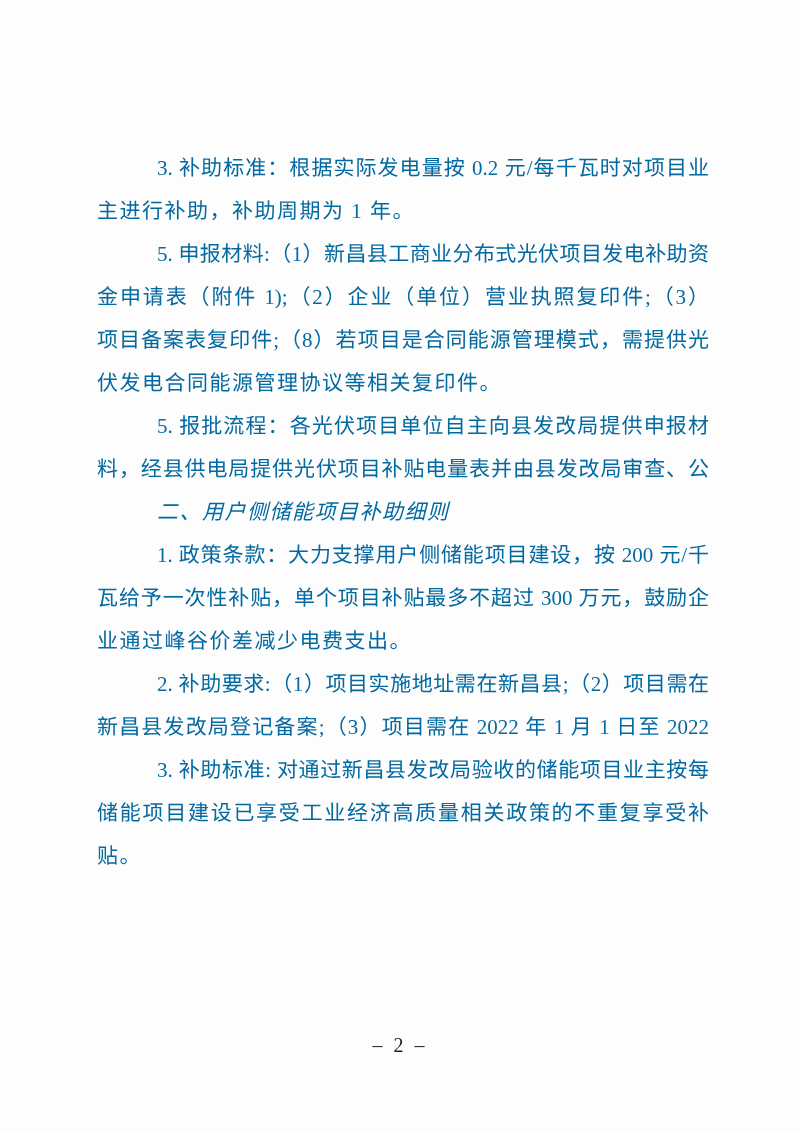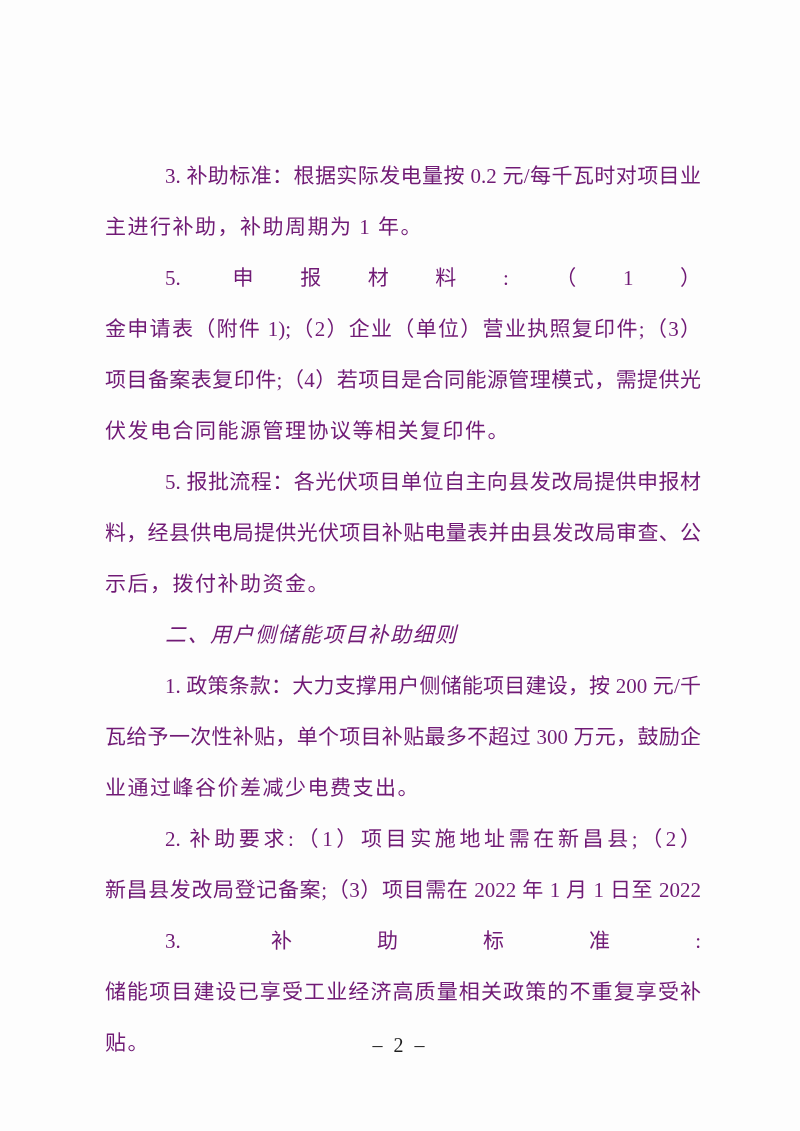--- a/index.html
+++ b/index.html
@@ -17,26 +17,26 @@
     height: 1131px;
     background: #fdfdfd;
   }
   .doc {
     position: absolute;
     left: 89px;
     top: 143px;
     width: 628px;
   }
   .ln {
-    margin: 16px;
+    margin: 8px;
     padding: 0;
     font-size: 21px;
     line-height: 35px;
     height: 35px;
-    color: #701a75;
+    color: #0369a1;
     text-align: justify;
     text-align-last: justify;
     text-justify: inter-character;
     word-break: keep-all;
     overflow: hidden;
     font-weight: 400;
   }
   .ln.first { text-indent: 60px; }
   .ln.end {
     text-align-last: left;
@@ -68,28 +68,27 @@
   <main class="doc">
 
     <section>
       <p class="ln first">3. 补助标准：根据实际发电量按 0.2 元/每千瓦时对项目业</p>
       <p class="ln end">主进行补助，补助周期为 1 年。</p>
     </section>
 
     <section>
       <p class="ln first">5. 申报材料:（1）新昌县工商业分布式光伏项目发电补助资</p>
       <p class="ln">金申请表（附件 1);（2）企业（单位）营业执照复印件;（3）</p>
-      <p class="ln">项目备案表复印件;（4）若项目是合同能源管理模式，需提供光</p>
+      <p class="ln">项目备案表复印件;（8）若项目是合同能源管理模式，需提供光</p>
       <p class="ln end">伏发电合同能源管理协议等相关复印件。</p>
     </section>
 
     <section>
       <p class="ln first">5. 报批流程：各光伏项目单位自主向县发改局提供申报材</p>
       <p class="ln">料，经县供电局提供光伏项目补贴电量表并由县发改局审查、公</p>
-      <p class="ln end">示后，拨付补助资金。</p>
     </section>
 
     <h2 class="ln first end">二、用户侧储能项目补助细则</h2>
 
     <section>
       <p class="ln first">1. 政策条款：大力支撑用户侧储能项目建设，按 200 元/千</p>
       <p class="ln">瓦给予一次性补贴，单个项目补贴最多不超过 300 万元，鼓励企</p>
       <p class="ln end">业通过峰谷价差减少电费支出。</p>
     </section>
 

